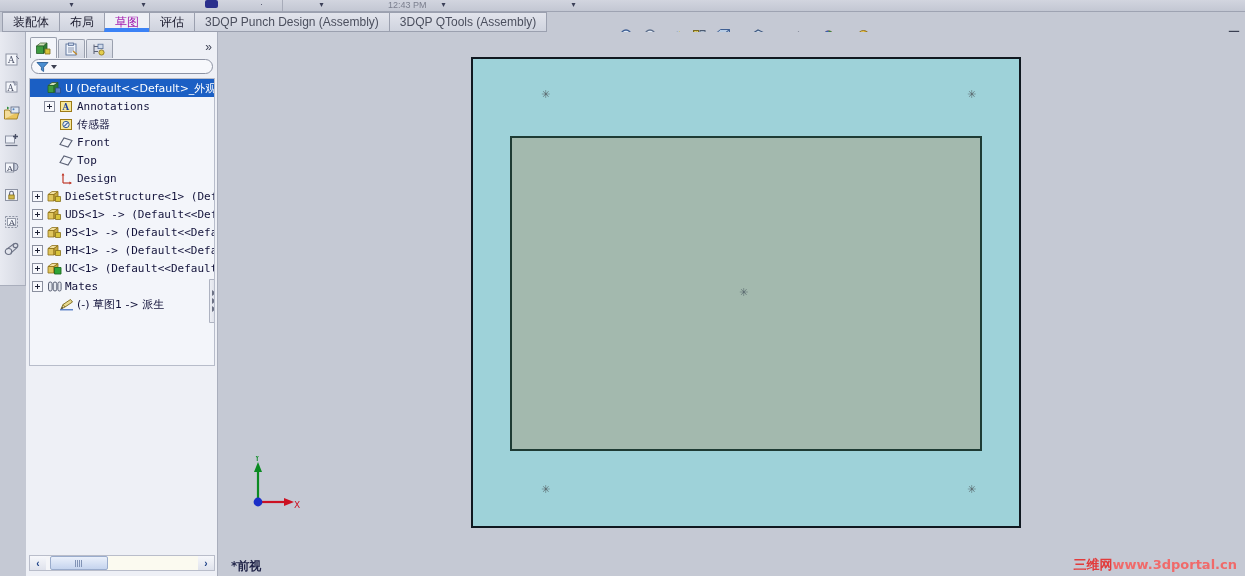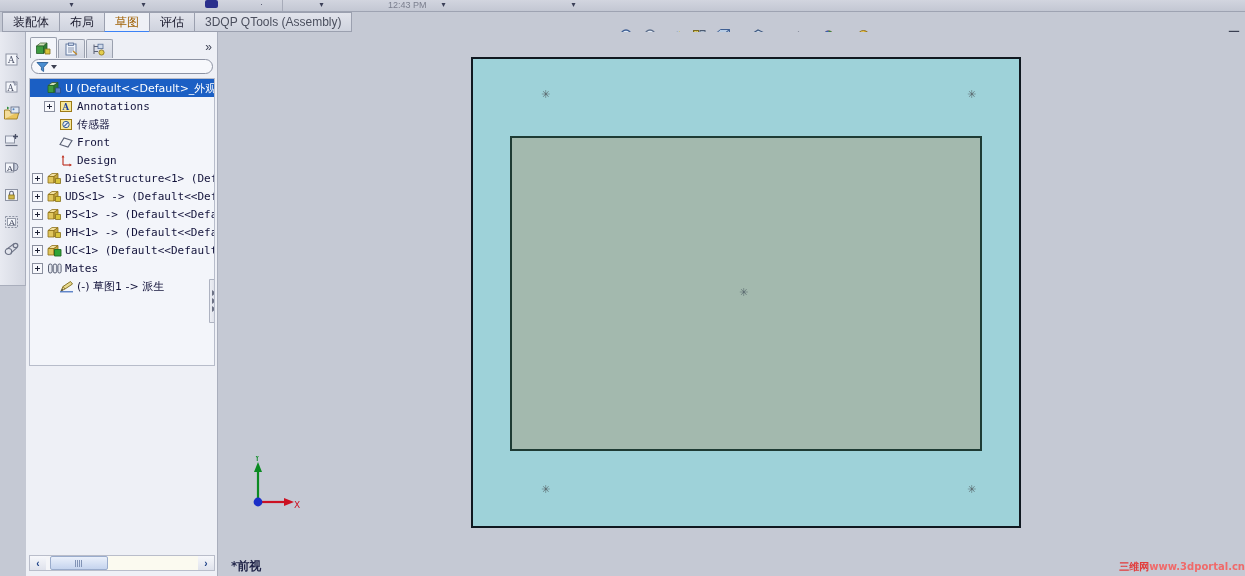--- a/index.html
+++ b/index.html
@@ -47,22 +47,22 @@
     background: linear-gradient(#e2e4ec, #cfd3de);
     border: 1px solid #9ba0af;
     border-bottom: 1px solid #9ba0af;
     margin-right: -1px;
     white-space: nowrap;
     cursor: default;
   }
   .tab.cn { font-family: "DejaVu Sans", sans-serif; font-size: 12px; }
   .tab.active {
     background: #eef0f6;
-    border-bottom: 1px solid #3b82f6;
-    color: #a16207;
+    border-bottom: 4px solid #3b82f6;
+    color: #a21caf;
     font-weight: normal;
   }
   .tab.wide { color: #4b4f5e; }
 
   
   .viewtools {
     position: absolute; left: 616px; top: 13px; height: 22px;
     display: flex; align-items: center; gap: 2px;
   }
   .vbtn {
@@ -234,22 +234,22 @@
     position: absolute; left: 219px; bottom: 0; right: 0; height: 20px;
     background: #c5c9d4;
     display: flex; align-items: center;
   }
   .statustext {
     font-family: "DejaVu Sans", sans-serif;
     font-size: 12px; color: #22264a; font-weight: bold;
     margin-left: 12px;
   }
   .watermark {
-    position: absolute; right: 0; bottom: 2px;
-    font-size: 10px; font-weight: bold;
+    position: absolute; right: 8px; bottom: 2px;
+    font-size: 13px; font-weight: bold;
     color: #f06a6a;
     font-family: "DejaVu Sans", sans-serif;
     letter-spacing: 0px;
     white-space: nowrap;
   }
   .watermark .cn { color: #e23b3b; }
 </style>
 </head>
 <body>
 
@@ -266,20 +266,21 @@
     <span class="tick" style="left:570px;">▾</span>
     <span class="ghosttext" style="left:388px;">12:43 PM</span>
   </div>
 
   <div class="tabrow">
     <div class="tabs">
       <div class="tab cn">装配体</div>
       <div class="tab cn">布局</div>
       <div class="tab cn active">草图</div>
       <div class="tab cn">评估</div>
+      <div class="tab wide">3DQP Punch Design (Assembly)</div>
       <div class="tab wide">3DQP QTools (Assembly)</div>
     </div>
 
     <div class="viewtools">
 
       <div class="vbtn">
         <svg width="17" height="17" viewBox="0 0 17 17">
           <circle cx="7" cy="7" r="5" fill="#dfeaf7" stroke="#3f5f93" stroke-width="1.4"></circle>
           <circle cx="5.4" cy="5.6" r="0.9" fill="#3f5f93"></circle>
           <circle cx="8.4" cy="5.6" r="0.9" fill="#3f5f93"></circle>
@@ -531,20 +532,29 @@
       <div class="trow indent1">
         <span class="expander none"></span>
         <span class="ticon">
           <svg width="14" height="13" viewBox="0 0 14 13">
             <path d="M1 8.5 L5 2 L13 4.5 L9 11 Z" fill="none" stroke="#5a6175" stroke-width="1.1"></path>
           </svg>
         </span>
         <span class="tlabel">Front</span>
       </div>
 
+      <div class="trow indent1">
+        <span class="expander none"></span>
+        <span class="ticon">
+          <svg width="14" height="13" viewBox="0 0 14 13">
+            <path d="M1 8.5 L5 2 L13 4.5 L9 11 Z" fill="none" stroke="#5a6175" stroke-width="1.1"></path>
+          </svg>
+        </span>
+        <span class="tlabel">Top</span>
+      </div>
 
 
       <div class="trow indent1">
         <span class="expander none"></span>
         <span class="ticon">
           <svg width="14" height="13" viewBox="0 0 14 13">
             <line x1="4" y1="11" x2="4" y2="2" stroke="#c0392b" stroke-width="1.2"></line>
             <line x1="4" y1="11" x2="12" y2="11" stroke="#c0392b" stroke-width="1.2"></line>
             <path d="M4 1 L2.6 3.6 L5.4 3.6 Z" fill="#c0392b"></path>
             <path d="M13 11 L10.4 9.6 L10.4 12.4 Z" fill="#c0392b"></path>

